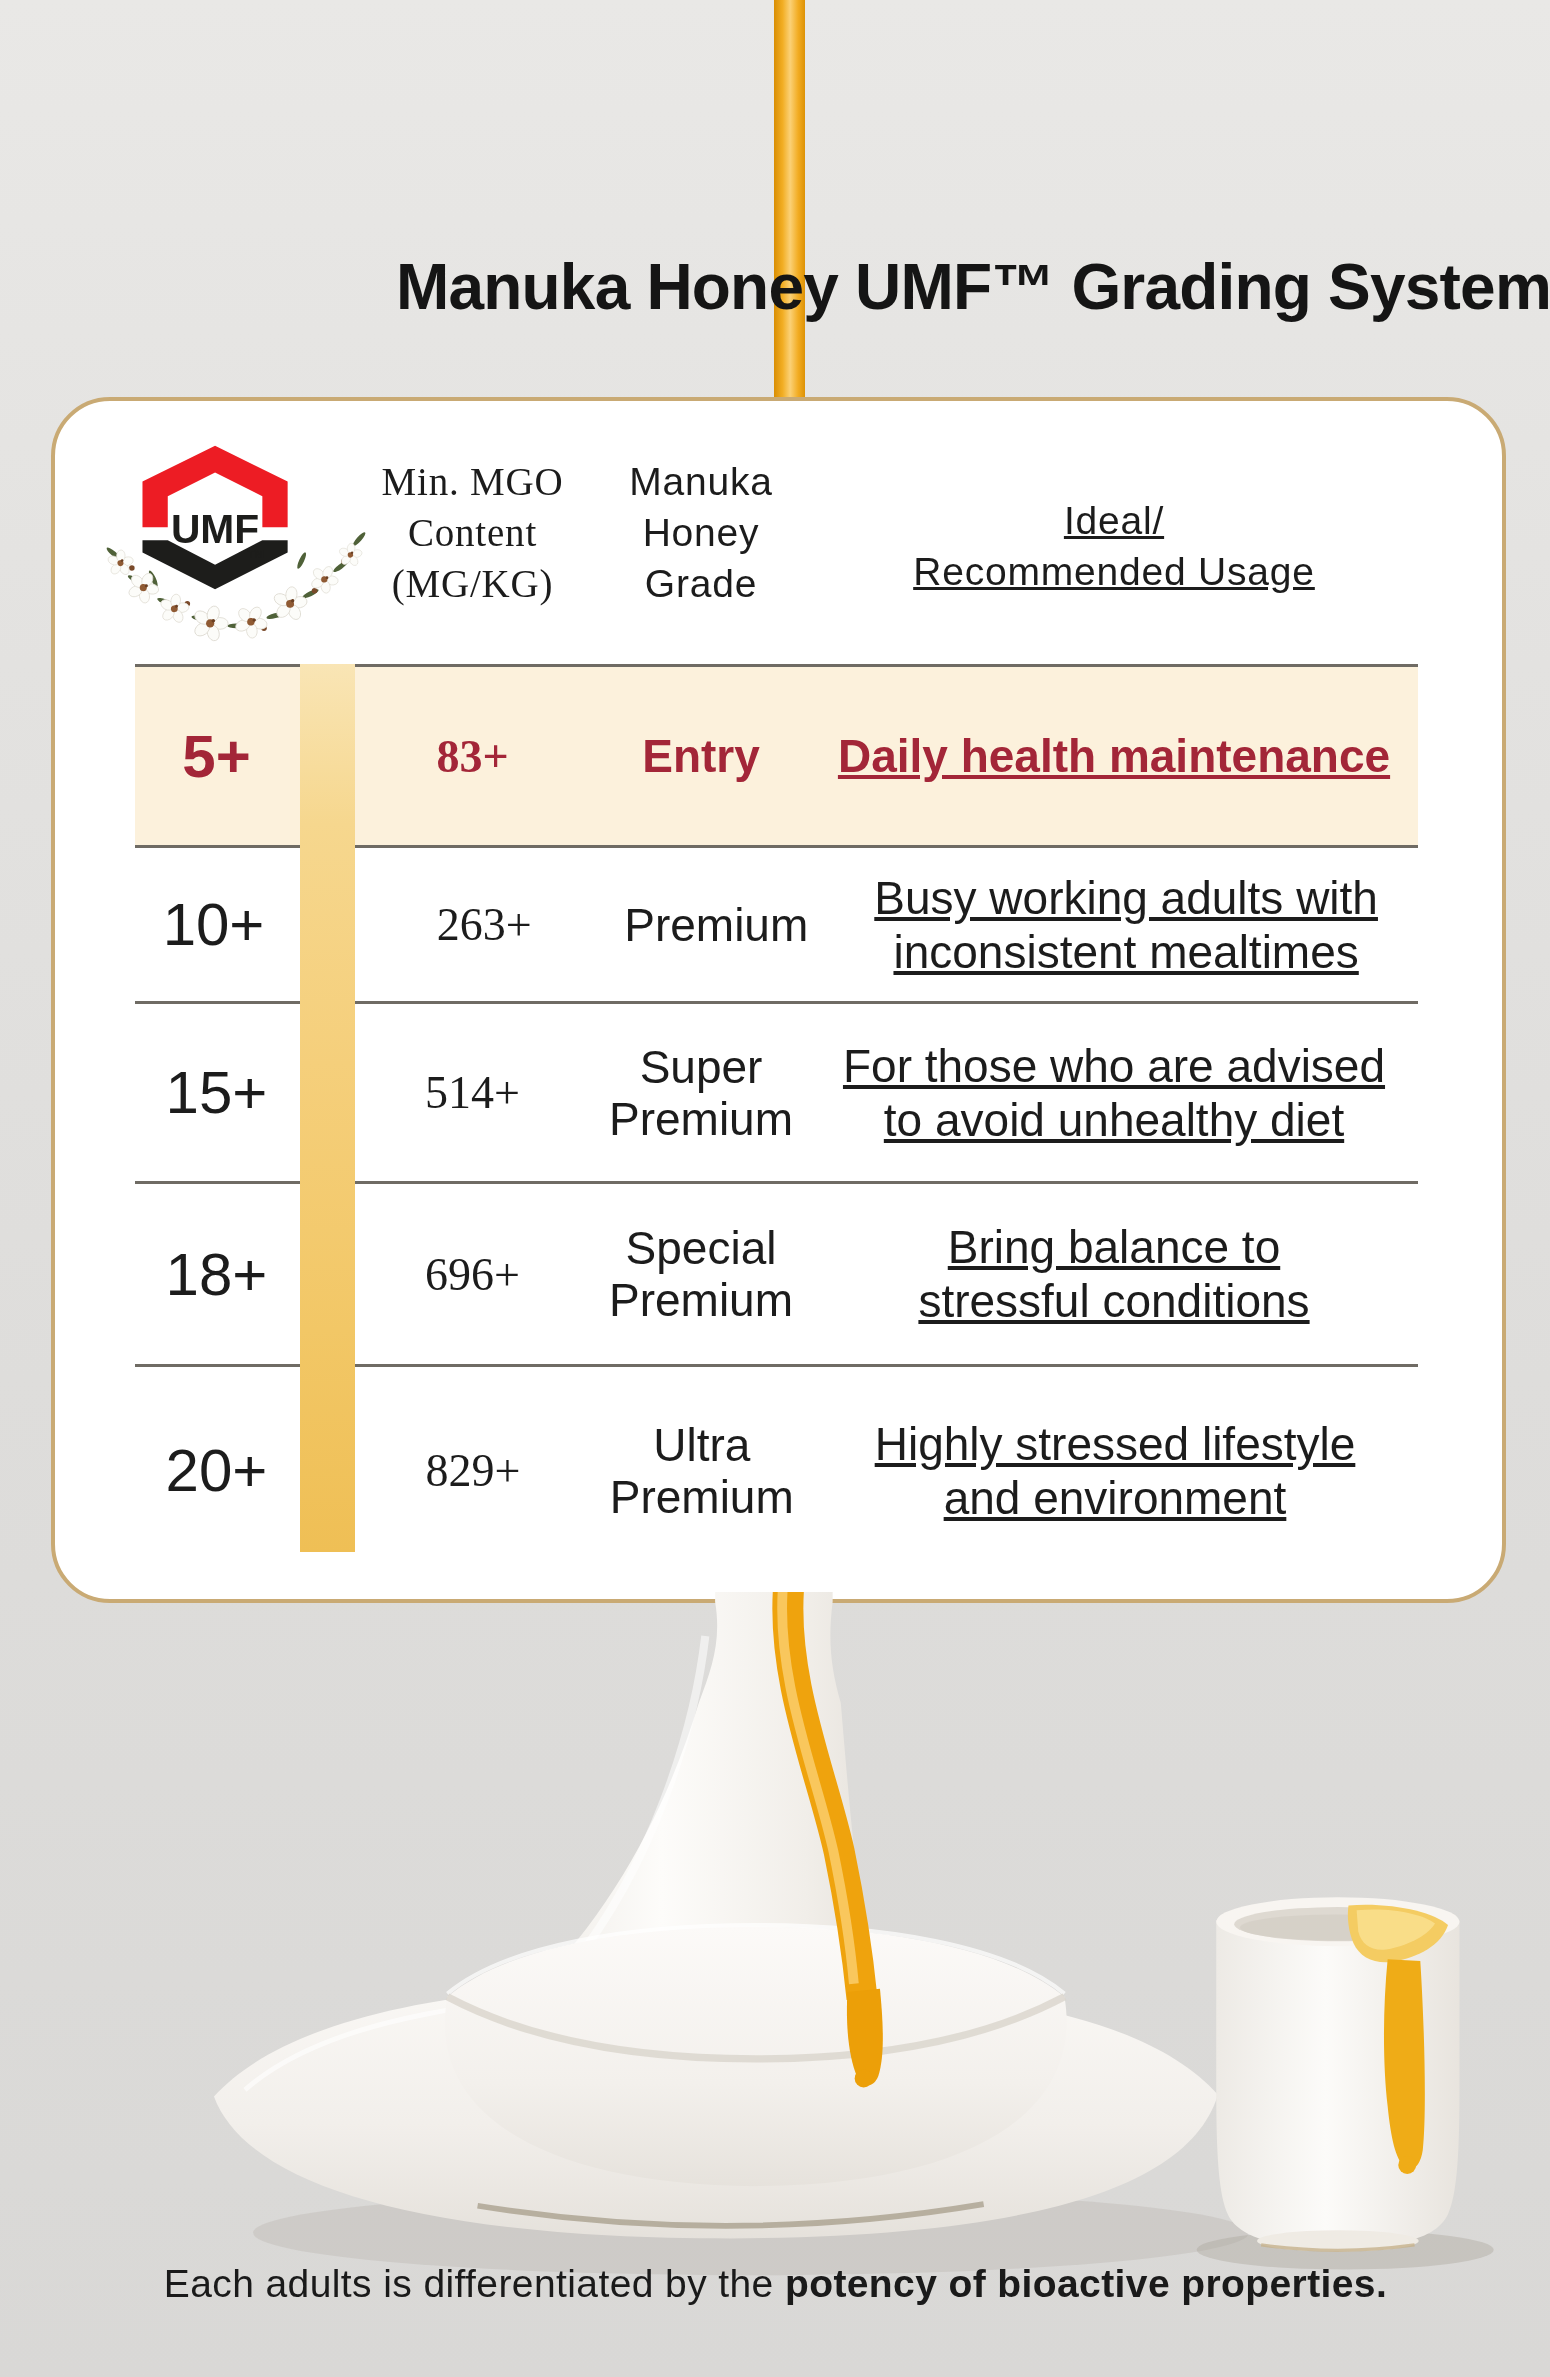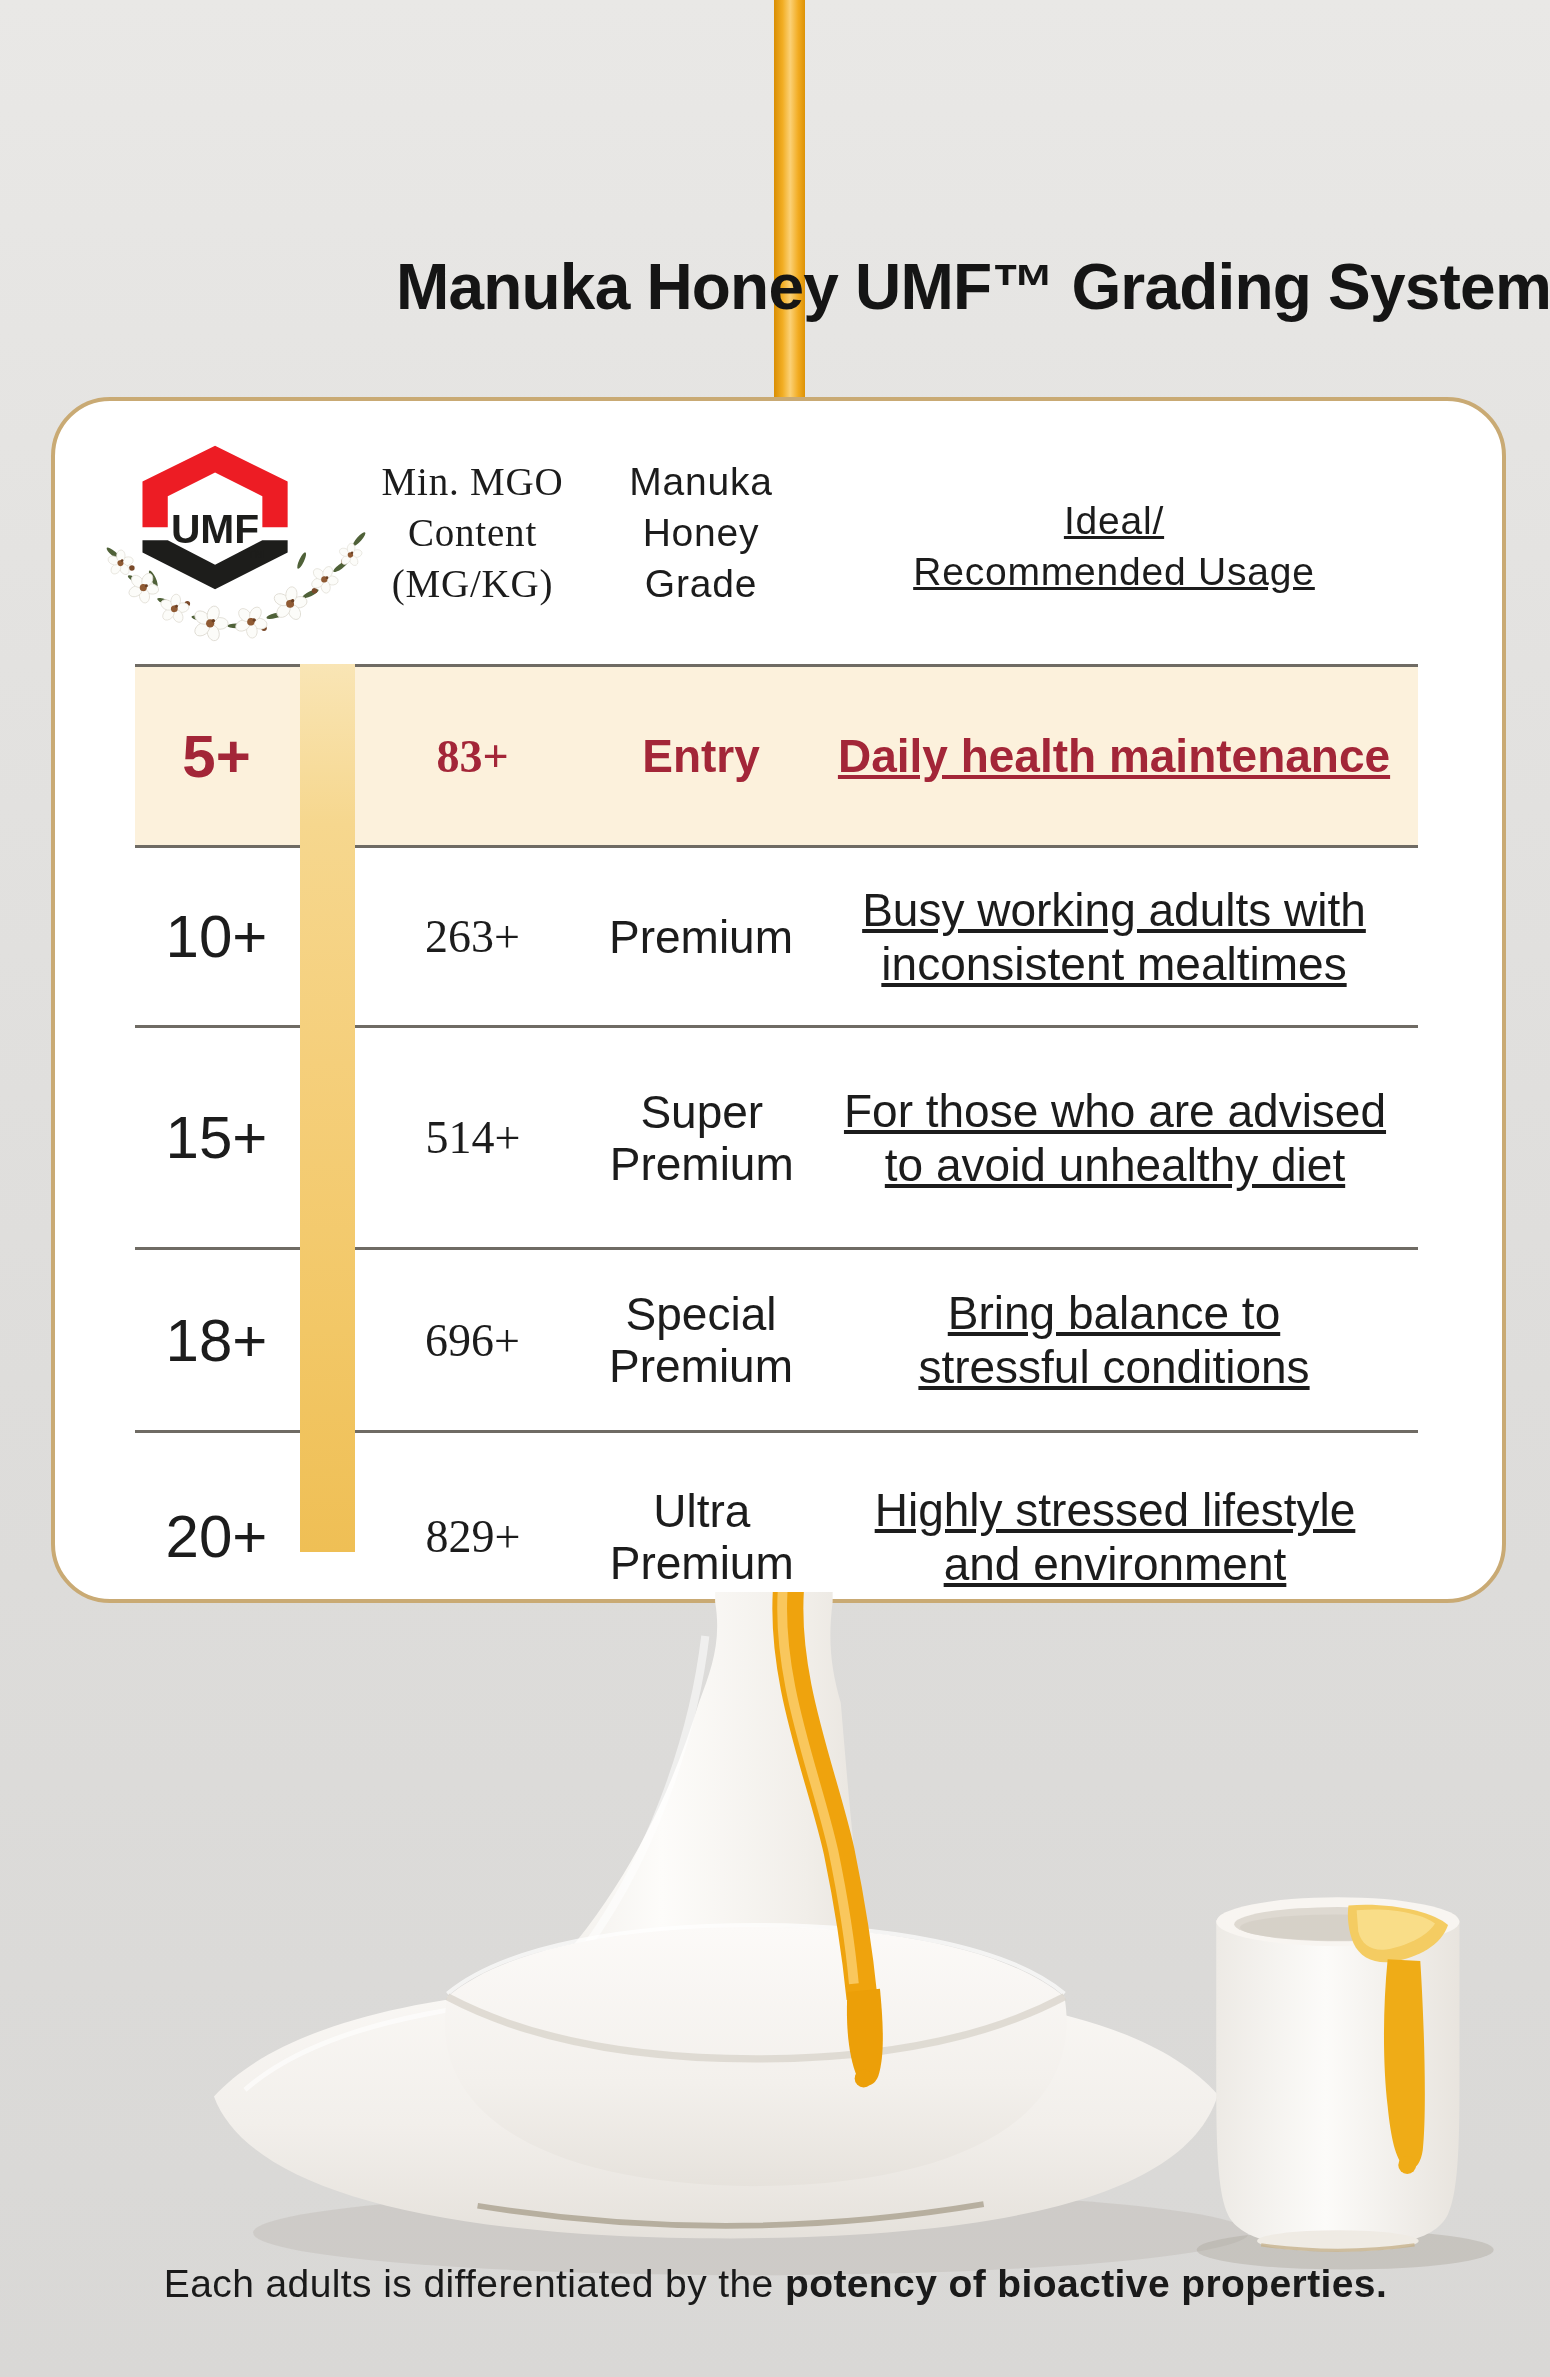--- a/index.html
+++ b/index.html
@@ -21,22 +21,22 @@
   .card{
     position:absolute;left:51px;top:397px;width:1455px;height:1206px;box-sizing:border-box;
     background:#ffffff;border:4.9px solid #c9aa74;border-radius:59px;
   }
   .logo{position:absolute;left:41px;top:38px;width:274px;height:209px;z-index:6;}
   
   .tbl{position:absolute;left:80px;top:0;width:1283px;}
   .trow{display:flex;align-items:center;box-sizing:border-box;}
   .thead{height:263px;}
   .r1{height:184px;border-top:3.3px solid #6f6b64;border-bottom:3.3px solid #6f6b64;background:#fcf1dc;color:#a32638;font-weight:bold;}
-  .r2{height:180px;border-bottom:3.3px solid #6f6b64;}
-  .r3{height:222px;border-bottom:3.3px solid #6f6b64;justify-content:space-between;}
+  .r2{height:156px;border-bottom:3.3px solid #6f6b64;gap:12px;}
+  .r3{height:180px;border-bottom:3.3px solid #6f6b64;}
   .r4{height:183px;border-bottom:3.3px solid #6f6b64;}
   .r5{height:207px;justify-content:space-between;}
   .c1{width:163px;font-size:60px;text-align:center;}
   .cbar{width:56px;}
   .c2{width:237px;font-size:46px;text-align:center;white-space:pre-line;font-family:Liberation Serif, serif;}
   .c3{width:220px;font-size:46px;line-height:52px;text-align:center;white-space:pre-line;}
   .c4{width:606px;font-size:46px;line-height:54px;text-align:center;white-space:pre-line;text-decoration:underline;}
   .hcell{font-size:39px;line-height:51px;letter-spacing:0.8px;color:#1c1c1c;font-weight:normal;}
   .thead .c4{padding-top:26px;box-sizing:border-box;}
   .goldbar{

